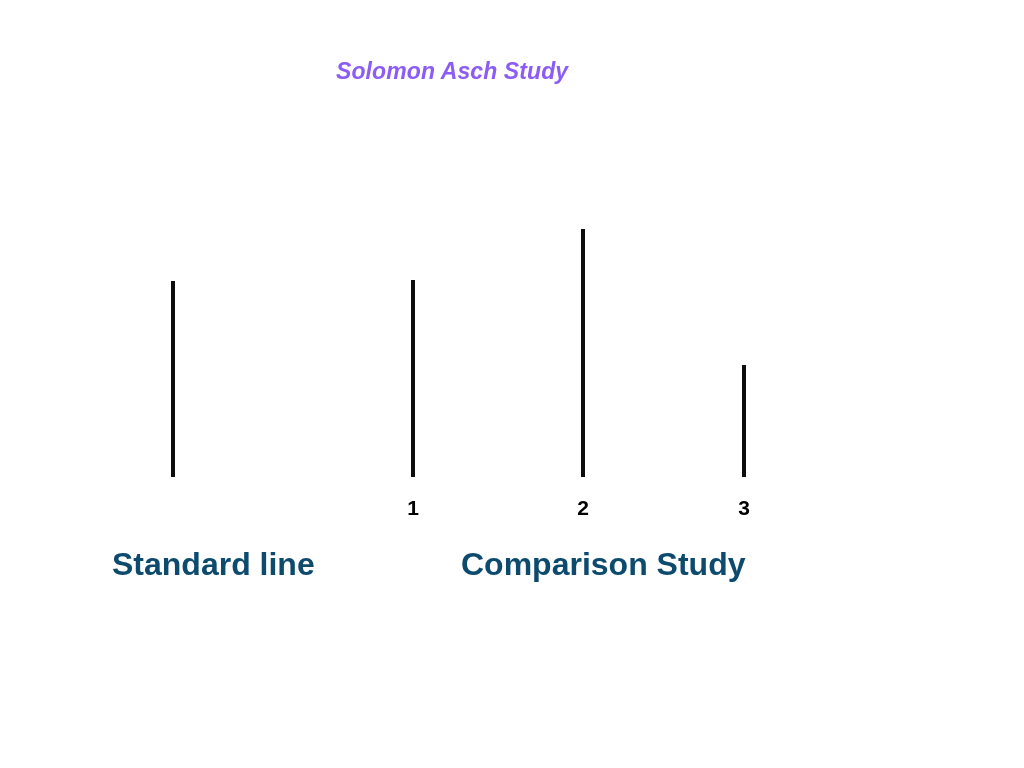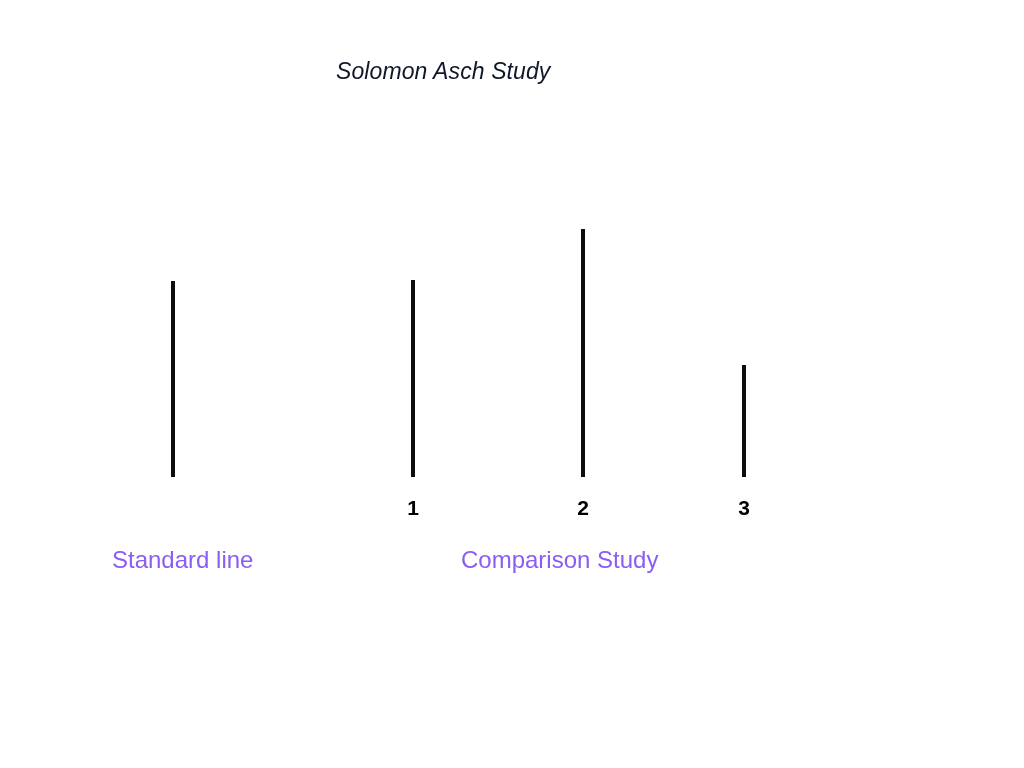--- a/index.html
+++ b/index.html
@@ -20,44 +20,44 @@
     width: 1024px;
     height: 768px;
     background: #ffffff;
   }
   .title {
     position: absolute;
     left: 336px;
     top: 58px;
     font-size: 23px;
     font-style: italic;
-    font-weight: normal;
-    color: #0f172a;
+    font-weight: bold;
+    color: #8b5cf6;
     white-space: nowrap;
     letter-spacing: 0.1px;
   }
   .line {
     position: absolute;
     background: #0d0d0d;
     width: 4px;
   }
   .num-label {
     position: absolute;
     font-size: 21px;
     font-weight: bold;
     color: #000000;
     text-align: center;
     width: 40px;
     white-space: nowrap;
   }
   .caption {
     position: absolute;
-    font-size: 24px;
-    font-weight: normal;
-    color: #8b5cf6;
+    font-size: 32px;
+    font-weight: bold;
+    color: #0c4a6e;
     white-space: nowrap;
   }
 </style>
 </head>
 <body>
 
 <div id="slide">
 
   <div class="title">Solomon Asch Study</div>
 

